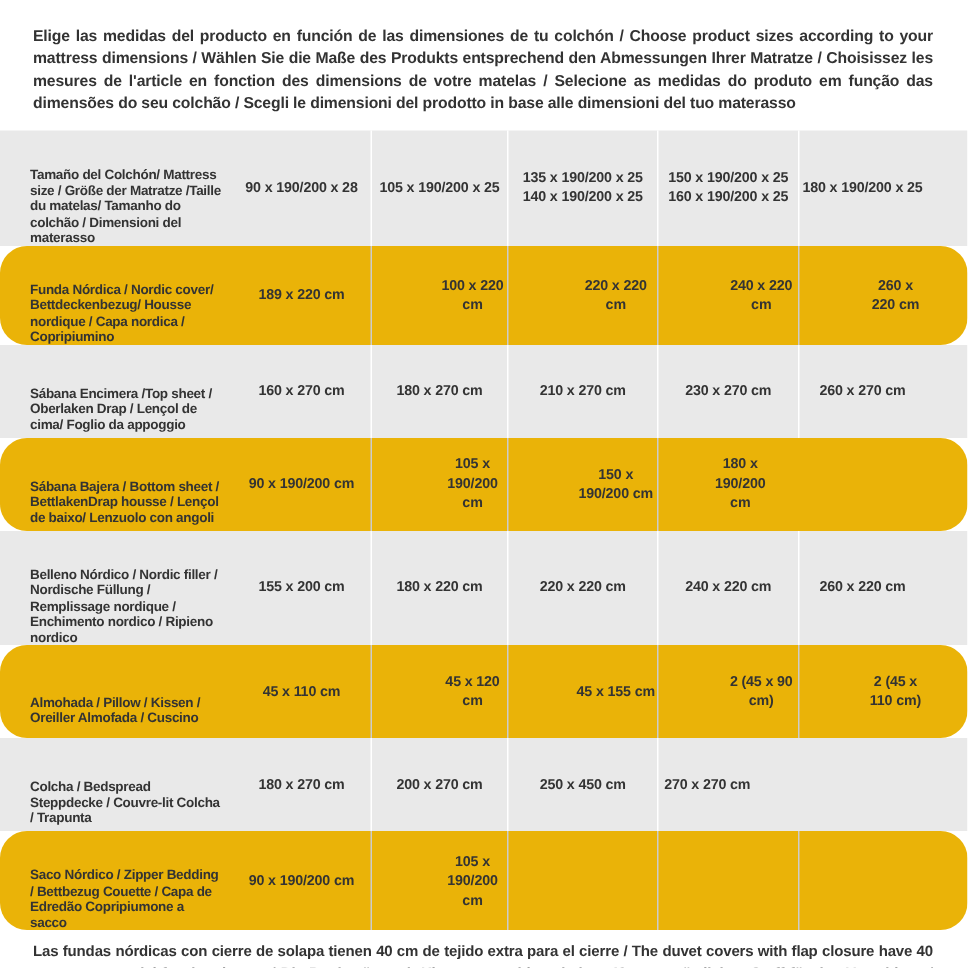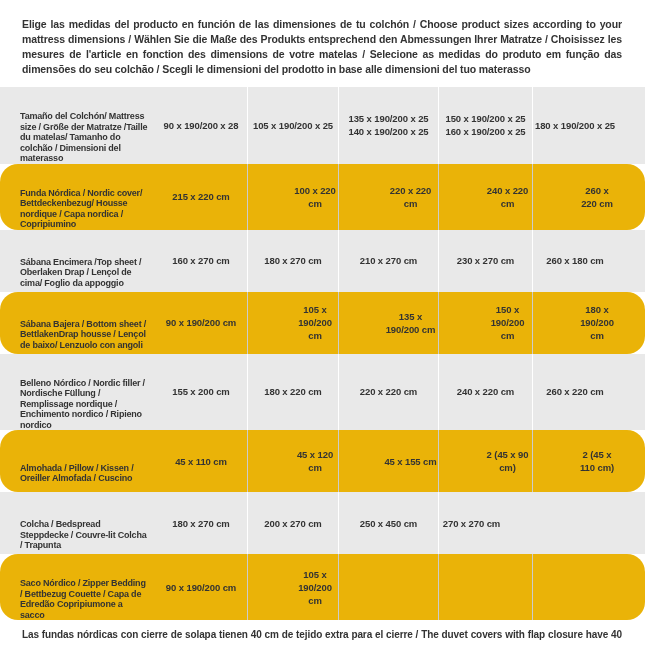--- a/index.html
+++ b/index.html
@@ -78,39 +78,38 @@
       <div class="cell value">90 x 190/200 x 28</div>
       <div class="cell value">105 x 190/200 x 25</div>
       <div class="cell value">135 x 190/200 x 25
 140 x 190/200 x 25</div>
       <div class="cell value">150 x 190/200 x 25
 160 x 190/200 x 25</div>
       <div class="cell value">180 x 190/200 x 25</div>
     </div>
     <div class="trow plain">
       <div class="cell label">Funda Nórdica /  Nordic cover/ Bettdeckenbezug/ Housse nordique  / Capa nordica / Copripiumino</div>
-      <div class="cell value">215 x 220 cm</div>
+      <div class="cell value">189 x 220 cm</div>
       <div class="cell value">100 x 220 cm</div>
       <div class="cell value">220 x 220 cm</div>
       <div class="cell value">240 x 220 cm</div>
       <div class="cell value">260 x 220 cm</div>
     </div>
     <div class="trow shaded">
       <div class="cell label">Sábana Encimera /Top sheet / Oberlaken Drap / Lençol de cima/ Foglio da appoggio</div>
       <div class="cell value">160 x 270 cm</div>
       <div class="cell value">180 x 270 cm</div>
       <div class="cell value">210 x 270 cm</div>
       <div class="cell value">230 x 270 cm</div>
-      <div class="cell value">260 x 180 cm</div>
+      <div class="cell value">260 x 270 cm</div>
     </div>
     <div class="trow plain">
       <div class="cell label">Sábana Bajera / Bottom sheet / BettlakenDrap housse / Lençol de baixo/ Lenzuolo con angoli</div>
       <div class="cell value">90 x 190/200 cm</div>
       <div class="cell value">105 x 190/200 cm</div>
-      <div class="cell value">135 x 190/200 cm</div>
       <div class="cell value">150 x 190/200 cm</div>
       <div class="cell value">180 x 190/200 cm</div>
     </div>
     <div class="trow shaded">
       <div class="cell label">Belleno Nórdico / Nordic filler / Nordische Füllung / Remplissage nordique / Enchimento nordico / Ripieno nordico</div>
       <div class="cell value">155 x 200 cm</div>
       <div class="cell value">180 x 220 cm</div>
       <div class="cell value">220 x 220 cm</div>
       <div class="cell value">240 x 220 cm</div>
       <div class="cell value">260 x 220 cm</div>

